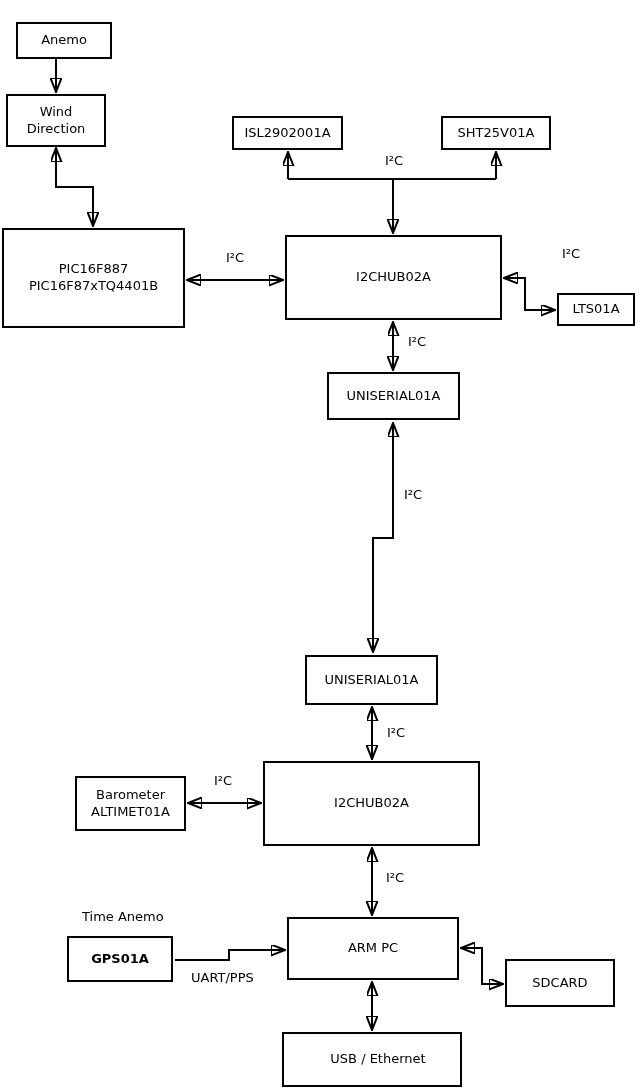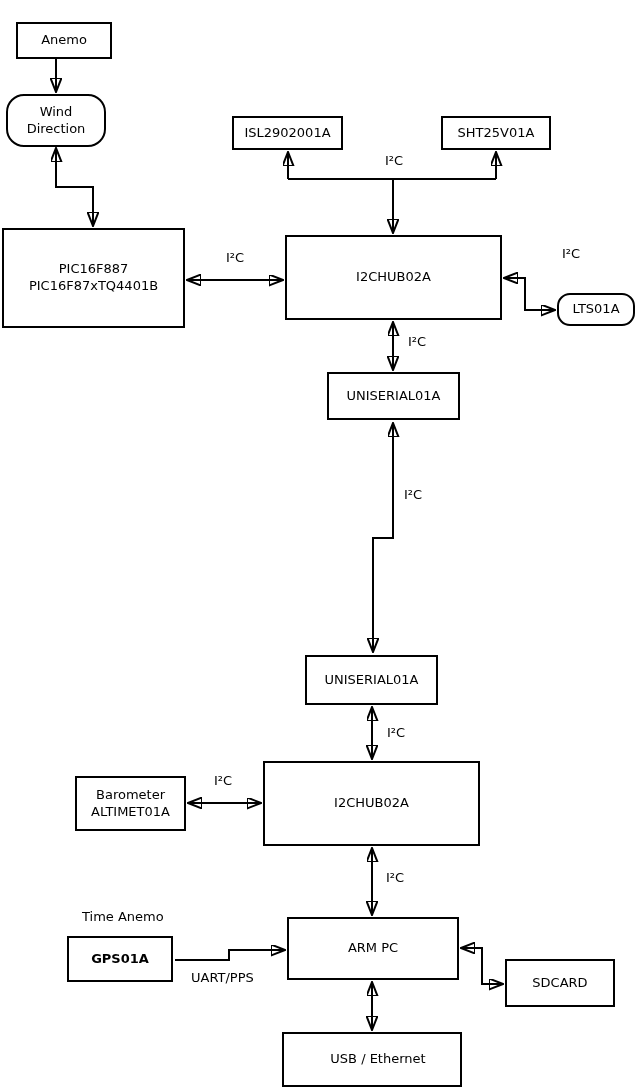--- a/index.html
+++ b/index.html
@@ -60,28 +60,28 @@
     <path d="M393,423 V538 H373 V652" marker-start="url(#arr)" marker-end="url(#arr)"></path>
     <path d="M372,707 V759" marker-start="url(#arr)" marker-end="url(#arr)"></path>
     <path d="M188,803 H261" marker-start="url(#arr)" marker-end="url(#arr)"></path>
     <path d="M372,848 V915" marker-start="url(#arr)" marker-end="url(#arr)"></path>
     <path d="M175,960 H229 V950 H285" marker-end="url(#arr)"></path>
     <path d="M461,948 H482 V984 H503" marker-start="url(#arr)" marker-end="url(#arr)"></path>
     <path d="M372,982 V1030" marker-start="url(#arr)" marker-end="url(#arr)"></path>
   </svg>
 
   <div class="node" style="left:16px;   top:2px;    width:96px;  height:37px;margin-top:20px;">Anemo</div>
-  <div class="node" style="left:6px;   top:94px;   width:100px; height:53px;border-radius:18px;">Wind
+  <div class="node" style="left:6px;   top:94px;   width:100px; height:53px;">Wind
 Direction</div>
   <div class="node" style="left:2px;   top:228px;  width:183px; height:100px;">PIC16F887
 PIC16F87xTQ4401B</div>
   <div class="node" style="left:232px; top:116px;  width:111px; height:34px;">ISL2902001A</div>
   <div class="node" style="left:441px; top:116px;  width:110px; height:34px;">SHT25V01A</div>
   <div class="node" style="left:285px; top:235px;  width:217px; height:85px;">I2CHUB02A</div>
-  <div class="node" style="left:557px; top:293px;  width:78px;  height:33px;border-radius:13px;">LTS01A</div>
+  <div class="node" style="left:557px; top:293px;  width:78px;  height:33px;">LTS01A</div>
   <div class="node" style="left:327px; top:372px;  width:133px; height:48px;">UNISERIAL01A</div>
   <div class="node" style="left:305px; top:655px;  width:133px; height:50px;">UNISERIAL01A</div>
   <div class="node" style="left:263px; top:761px;  width:217px; height:85px;">I2CHUB02A</div>
   <div class="node" style="left:75px;  top:776px;  width:111px; height:55px;">Barometer
 ALTIMET01A</div>
   <div class="node" style="left:67px;  top:936px;  width:106px; height:46px;font-weight:bold;">GPS01A</div>
   <div class="node" style="left:287px; top:917px;  width:172px; height:63px;">ARM PC</div>
   <div class="node" style="left:505px; top:959px;  width:110px; height:48px;">SDCARD</div>
   <div class="node" style="left:282px; top:1032px; width:180px; height:55px;padding-left:12px;">USB / Ethernet</div>
 

